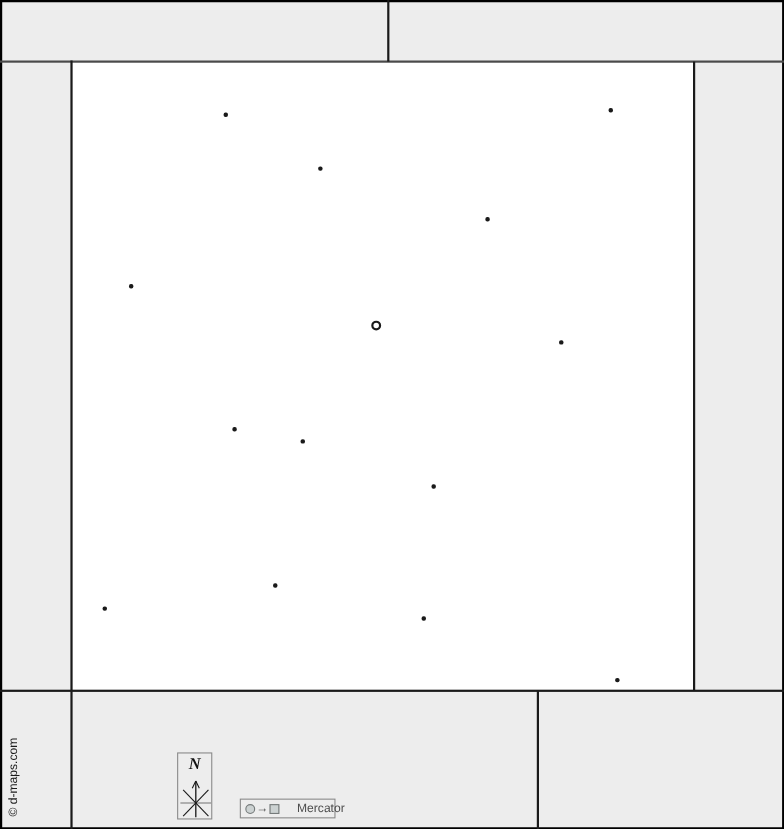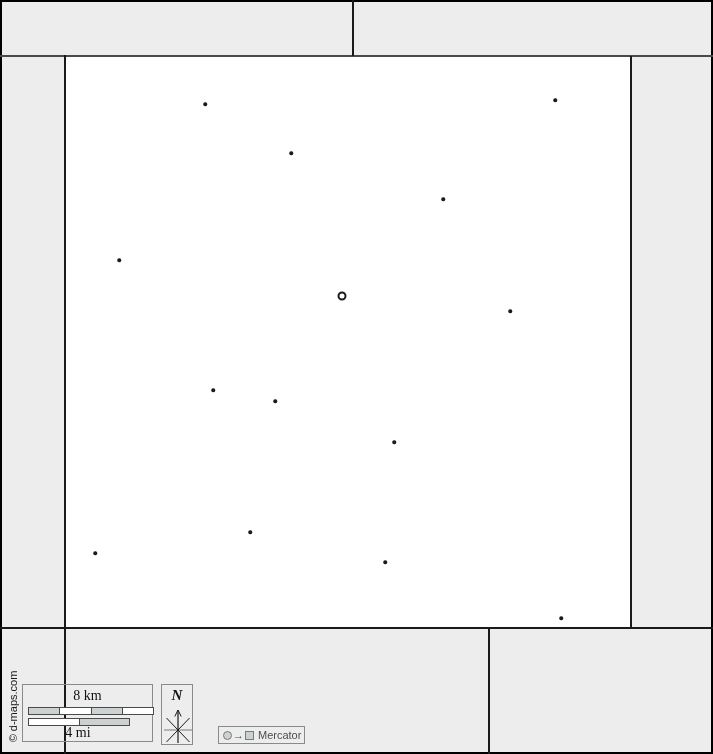--- a/index.html
+++ b/index.html
@@ -28,21 +28,21 @@
   .km-bar{left:5px;top:22px;width:124px;}
   .mi-bar{left:5px;top:33px;width:100px;}
   .scale-mi-label{position:absolute;left:0;width:110px;top:40px;text-align:center;}
   .north-box{left:161px;top:684px;width:32px;height:61px;background:var(--background,#ededed);}
   .north-label{position:absolute;left:0;right:0;top:2px;text-align:center;font-family:"Liberation Serif",serif;font-style:italic;font-weight:bold;font-size:15px;color:#111;}
   .compass-svg{position:absolute;left:0;top:22px;}
   .proj-box{left:218px;top:726px;width:87px;height:18px;background:var(--background,#ededed);display:flex;align-items:center;padding-left:4px;}
   .proj-circle{width:9px;height:9px;border:1px solid #767b7b;background:var(--bar-fill,#ccd2d2);border-radius:50%;box-sizing:border-box;flex:none;}
   .proj-square{width:9px;height:9px;border:1px solid #767b7b;background:var(--bar-fill,#ccd2d2);box-sizing:border-box;flex:none;}
   .proj-arrow{font-size:11px;color:#4d4d4d;line-height:1;margin:0 1px;flex:none;}
-  .proj-label{font-size:11px;color:var(--muted-text,#4d4d4d);margin-left:4px;white-space:nowrap;}
+  .proj-label{font-size:11px;color:var(--muted-text,#4d4d4d);margin-left:16px;white-space:nowrap;}
   .attribution{
     position:absolute;left:-32px;top:700px;width:90px;height:13px;
     transform:rotate(-90deg);
     font-size:11px;color:#1a1a1a;text-align:center;line-height:13px;white-space:nowrap;
   }
 </style>
 </head>
 <body>
 
 <div class="canvas">
@@ -66,34 +66,20 @@
       <div class="dot" style="left: 213px; top: 390px;"></div>
       <div class="dot" style="left: 275px; top: 401px;"></div>
       <div class="dot" style="left: 394px; top: 442px;"></div>
       <div class="dot" style="left: 250px; top: 532px;"></div>
       <div class="dot" style="left: 95px; top: 553px;"></div>
       <div class="dot" style="left: 385px; top: 562px;"></div>
       <div class="dot" style="left: 561px; top: 618px;"></div>
       <div class="ring" style="left: 342px; top: 296px;"></div>
     </div>
 
-  <div class="legend-box scale-box">
-    <div class="serif-label scale-km-label">8 km</div>
-    <div class="scale-bar km-bar">
-      <div class="seg g"></div>
-      <div class="seg w"></div>
-      <div class="seg g"></div>
-      <div class="seg w"></div>
-    </div>
-    <div class="scale-bar mi-bar">
-      <div class="seg w"></div>
-      <div class="seg g"></div>
-    </div>
-    <div class="serif-label scale-mi-label">4 mi</div>
-  </div>
 
   <div class="legend-box north-box">
     <div class="north-label">N</div>
     <svg class="compass-svg" width="32" height="38" viewBox="0 0 32 38">
       <line x1="2" y1="23" x2="30" y2="23" stroke="#9a9a9a" stroke-width="1.4"></line>
       <line x1="4.5" y1="11" x2="27.5" y2="35" stroke="#1a1a1a" stroke-width="1"></line>
       <line x1="27.5" y1="11" x2="4.5" y2="35" stroke="#1a1a1a" stroke-width="1"></line>
       <line x1="16" y1="3" x2="16" y2="36" stroke="#1a1a1a" stroke-width="1.2"></line>
       <path d="M16 3 L12.8 9.5 M16 3 L19.2 9.5" stroke="#1a1a1a" stroke-width="1" fill="none"></path>
     </svg>

